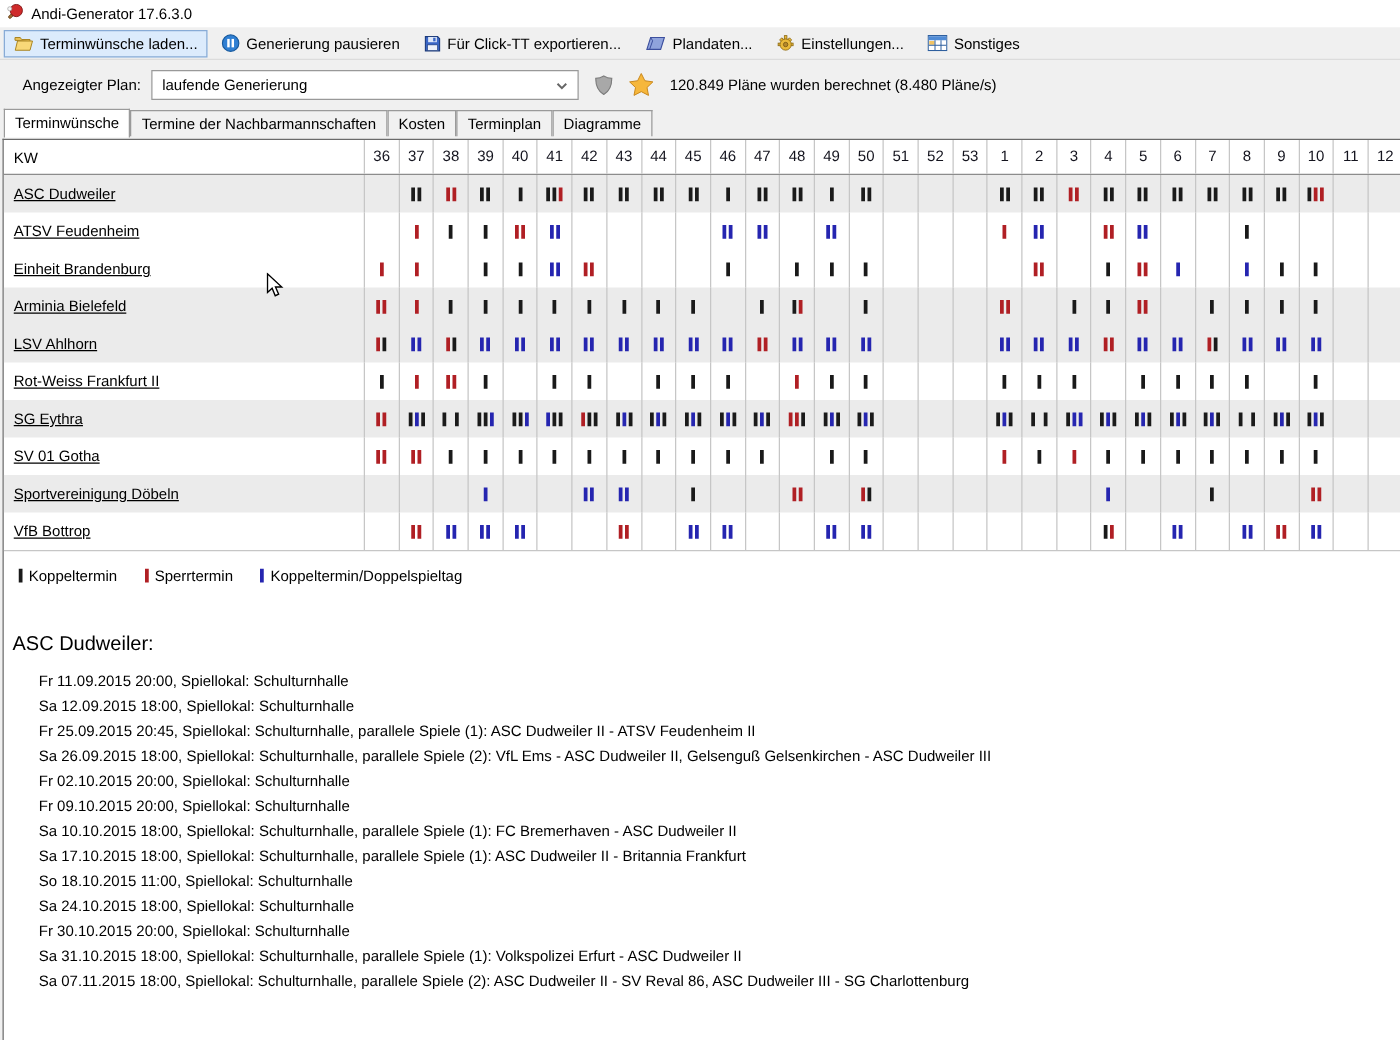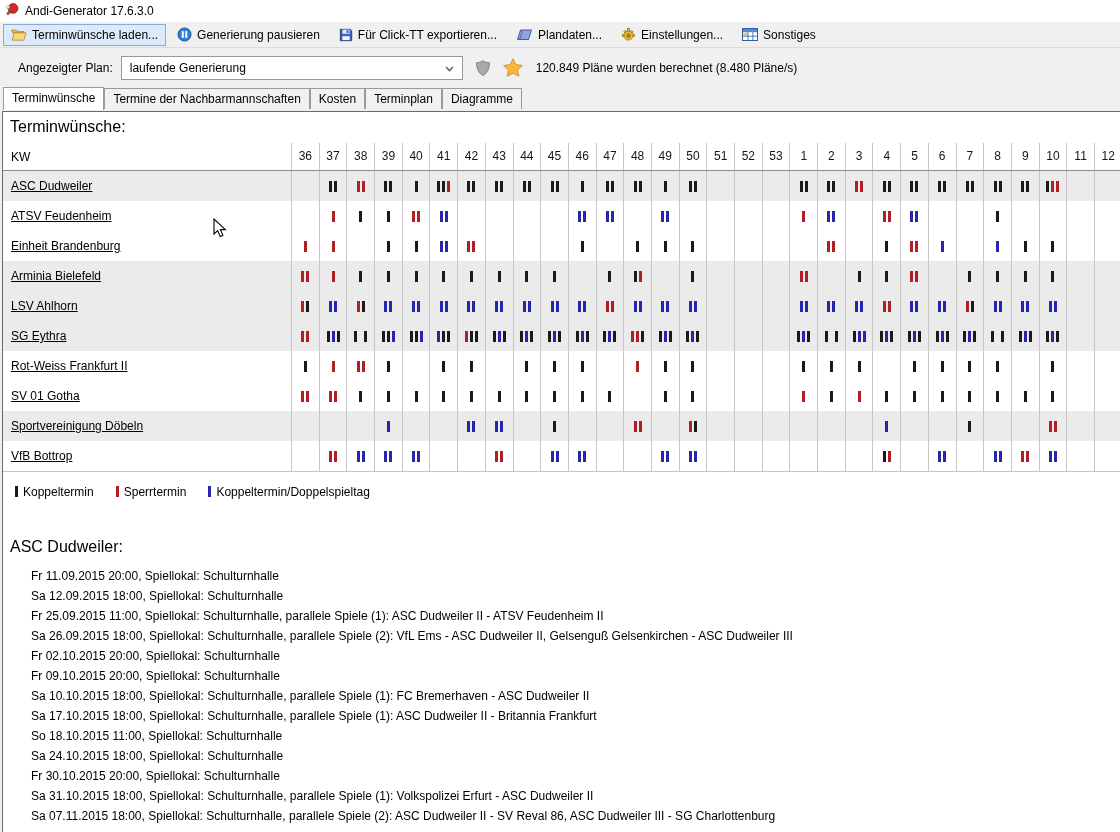--- a/index.html
+++ b/index.html
@@ -158,21 +158,20 @@
 
 <div class="tabstrip" id="tabstrip">
     <div class="tab active">Terminwünsche</div>
     <div class="tab">Termine der Nachbarmannschaften</div>
     <div class="tab">Kosten</div>
     <div class="tab">Terminplan</div>
     <div class="tab">Diagramme</div>
   </div>
 
 <div class="panel">
-  <div class="sched-heading">Terminwünsche:</div>
   <div id="kw-table">
       <div class="t-header">
         <div class="kw-name">KW</div>
         <div class="hdr-cell">36</div>
         <div class="hdr-cell">37</div>
         <div class="hdr-cell">38</div>
         <div class="hdr-cell">39</div>
         <div class="hdr-cell">40</div>
         <div class="hdr-cell">41</div>
         <div class="hdr-cell">42</div>
@@ -623,20 +622,94 @@
             <span class="bar" style="background: rgb(37, 37, 176);"></span>
             <span class="bar" style="background: rgb(37, 37, 176);"></span>
           </div>
           <div class="t-cell">
             <span class="bar" style="background: rgb(37, 37, 176);"></span>
             <span class="bar" style="background: rgb(37, 37, 176);"></span>
           </div>
           <div class="t-cell"></div>
           <div class="t-cell"></div>
         </div>
+        <div class="t-row">
+          <div class="name-cell">Rot-Weiss Frankfurt II</div>
+          <div class="t-cell">
+            <span class="bar" style="background: rgb(26, 26, 26);"></span>
+          </div>
+          <div class="t-cell">
+            <span class="bar" style="background: rgb(176, 31, 36);"></span>
+          </div>
+          <div class="t-cell">
+            <span class="bar" style="background: rgb(176, 31, 36);"></span>
+            <span class="bar" style="background: rgb(176, 31, 36);"></span>
+          </div>
+          <div class="t-cell">
+            <span class="bar" style="background: rgb(26, 26, 26);"></span>
+          </div>
+          <div class="t-cell"></div>
+          <div class="t-cell">
+            <span class="bar" style="background: rgb(26, 26, 26);"></span>
+          </div>
+          <div class="t-cell">
+            <span class="bar" style="background: rgb(26, 26, 26);"></span>
+          </div>
+          <div class="t-cell"></div>
+          <div class="t-cell">
+            <span class="bar" style="background: rgb(26, 26, 26);"></span>
+          </div>
+          <div class="t-cell">
+            <span class="bar" style="background: rgb(26, 26, 26);"></span>
+          </div>
+          <div class="t-cell">
+            <span class="bar" style="background: rgb(26, 26, 26);"></span>
+          </div>
+          <div class="t-cell"></div>
+          <div class="t-cell">
+            <span class="bar" style="background: rgb(176, 31, 36);"></span>
+          </div>
+          <div class="t-cell">
+            <span class="bar" style="background: rgb(26, 26, 26);"></span>
+          </div>
+          <div class="t-cell">
+            <span class="bar" style="background: rgb(26, 26, 26);"></span>
+          </div>
+          <div class="t-cell"></div>
+          <div class="t-cell"></div>
+          <div class="t-cell"></div>
+          <div class="t-cell">
+            <span class="bar" style="background: rgb(26, 26, 26);"></span>
+          </div>
+          <div class="t-cell">
+            <span class="bar" style="background: rgb(26, 26, 26);"></span>
+          </div>
+          <div class="t-cell">
+            <span class="bar" style="background: rgb(26, 26, 26);"></span>
+          </div>
+          <div class="t-cell"></div>
+          <div class="t-cell">
+            <span class="bar" style="background: rgb(26, 26, 26);"></span>
+          </div>
+          <div class="t-cell">
+            <span class="bar" style="background: rgb(26, 26, 26);"></span>
+          </div>
+          <div class="t-cell">
+            <span class="bar" style="background: rgb(26, 26, 26);"></span>
+          </div>
+          <div class="t-cell">
+            <span class="bar" style="background: rgb(26, 26, 26);"></span>
+          </div>
+          <div class="t-cell"></div>
+          <div class="t-cell">
+            <span class="bar" style="background: rgb(26, 26, 26);"></span>
+          </div>
+          <div class="t-cell"></div>
+          <div class="t-cell"></div>
+        </div>
         <div class="t-row alt">
           <div class="name-cell">SG Eythra</div>
           <div class="t-cell">
             <span class="bar" style="background: rgb(176, 31, 36);"></span>
             <span class="bar" style="background: rgb(176, 31, 36);"></span>
           </div>
           <div class="t-cell">
             <span class="bar" style="background: rgb(26, 26, 26);"></span>
             <span class="bar" style="background: rgb(37, 37, 176);"></span>
             <span class="bar" style="background: rgb(26, 26, 26);"></span>
@@ -750,94 +823,20 @@
             <span class="bar" style="background: rgb(26, 26, 26);"></span>
           </div>
           <div class="t-cell">
             <span class="bar" style="background: rgb(26, 26, 26);"></span>
             <span class="bar" style="background: rgb(37, 37, 176);"></span>
             <span class="bar" style="background: rgb(26, 26, 26);"></span>
           </div>
           <div class="t-cell">
             <span class="bar" style="background: rgb(26, 26, 26);"></span>
             <span class="bar" style="background: rgb(37, 37, 176);"></span>
-            <span class="bar" style="background: rgb(26, 26, 26);"></span>
-          </div>
-          <div class="t-cell"></div>
-          <div class="t-cell"></div>
-        </div>
-        <div class="t-row">
-          <div class="name-cell">Rot-Weiss Frankfurt II</div>
-          <div class="t-cell">
-            <span class="bar" style="background: rgb(26, 26, 26);"></span>
-          </div>
-          <div class="t-cell">
-            <span class="bar" style="background: rgb(176, 31, 36);"></span>
-          </div>
-          <div class="t-cell">
-            <span class="bar" style="background: rgb(176, 31, 36);"></span>
-            <span class="bar" style="background: rgb(176, 31, 36);"></span>
-          </div>
-          <div class="t-cell">
-            <span class="bar" style="background: rgb(26, 26, 26);"></span>
-          </div>
-          <div class="t-cell"></div>
-          <div class="t-cell">
-            <span class="bar" style="background: rgb(26, 26, 26);"></span>
-          </div>
-          <div class="t-cell">
-            <span class="bar" style="background: rgb(26, 26, 26);"></span>
-          </div>
-          <div class="t-cell"></div>
-          <div class="t-cell">
-            <span class="bar" style="background: rgb(26, 26, 26);"></span>
-          </div>
-          <div class="t-cell">
-            <span class="bar" style="background: rgb(26, 26, 26);"></span>
-          </div>
-          <div class="t-cell">
-            <span class="bar" style="background: rgb(26, 26, 26);"></span>
-          </div>
-          <div class="t-cell"></div>
-          <div class="t-cell">
-            <span class="bar" style="background: rgb(176, 31, 36);"></span>
-          </div>
-          <div class="t-cell">
-            <span class="bar" style="background: rgb(26, 26, 26);"></span>
-          </div>
-          <div class="t-cell">
-            <span class="bar" style="background: rgb(26, 26, 26);"></span>
-          </div>
-          <div class="t-cell"></div>
-          <div class="t-cell"></div>
-          <div class="t-cell"></div>
-          <div class="t-cell">
-            <span class="bar" style="background: rgb(26, 26, 26);"></span>
-          </div>
-          <div class="t-cell">
-            <span class="bar" style="background: rgb(26, 26, 26);"></span>
-          </div>
-          <div class="t-cell">
-            <span class="bar" style="background: rgb(26, 26, 26);"></span>
-          </div>
-          <div class="t-cell"></div>
-          <div class="t-cell">
-            <span class="bar" style="background: rgb(26, 26, 26);"></span>
-          </div>
-          <div class="t-cell">
-            <span class="bar" style="background: rgb(26, 26, 26);"></span>
-          </div>
-          <div class="t-cell">
-            <span class="bar" style="background: rgb(26, 26, 26);"></span>
-          </div>
-          <div class="t-cell">
-            <span class="bar" style="background: rgb(26, 26, 26);"></span>
-          </div>
-          <div class="t-cell"></div>
-          <div class="t-cell">
             <span class="bar" style="background: rgb(26, 26, 26);"></span>
           </div>
           <div class="t-cell"></div>
           <div class="t-cell"></div>
         </div>
         <div class="t-row">
           <div class="name-cell">SV 01 Gotha</div>
           <div class="t-cell">
             <span class="bar" style="background: rgb(176, 31, 36);"></span>
             <span class="bar" style="background: rgb(176, 31, 36);"></span>
@@ -1063,21 +1062,21 @@
       </div>
       <div class="legend-item">
         <span class="bar" style="background: rgb(37, 37, 176);"></span>
         <span>Koppeltermin/Doppelspieltag</span>
       </div>
     </div>
   <div class="detail-heading">ASC Dudweiler:</div>
   <div class="detail-lines" id="detail-lines">
       <div>Fr 11.09.2015 20:00, Spiellokal: Schulturnhalle</div>
       <div>Sa 12.09.2015 18:00, Spiellokal: Schulturnhalle</div>
-      <div>Fr 25.09.2015 11:00, Spiellokal: Schulturnhalle, parallele Spiele (1): ASC Dudweiler II - ATSV Feudenheim II</div>
+      <div>Fr 25.09.2015 20:45, Spiellokal: Schulturnhalle, parallele Spiele (1): ASC Dudweiler II - ATSV Feudenheim II</div>
       <div>Sa 26.09.2015 18:00, Spiellokal: Schulturnhalle, parallele Spiele (2): VfL Ems - ASC Dudweiler II, Gelsenguß Gelsenkirchen - ASC Dudweiler III</div>
       <div>Fr 02.10.2015 20:00, Spiellokal: Schulturnhalle</div>
       <div>Fr 09.10.2015 20:00, Spiellokal: Schulturnhalle</div>
       <div>Sa 10.10.2015 18:00, Spiellokal: Schulturnhalle, parallele Spiele (1): FC Bremerhaven - ASC Dudweiler II</div>
       <div>Sa 17.10.2015 18:00, Spiellokal: Schulturnhalle, parallele Spiele (1): ASC Dudweiler II - Britannia Frankfurt</div>
       <div>So 18.10.2015 11:00, Spiellokal: Schulturnhalle</div>
       <div>Sa 24.10.2015 18:00, Spiellokal: Schulturnhalle</div>
       <div>Fr 30.10.2015 20:00, Spiellokal: Schulturnhalle</div>
       <div>Sa 31.10.2015 18:00, Spiellokal: Schulturnhalle, parallele Spiele (1): Volkspolizei Erfurt - ASC Dudweiler II</div>
       <div>Sa 07.11.2015 18:00, Spiellokal: Schulturnhalle, parallele Spiele (2): ASC Dudweiler II - SV Reval 86, ASC Dudweiler III - SG Charlottenburg</div>

